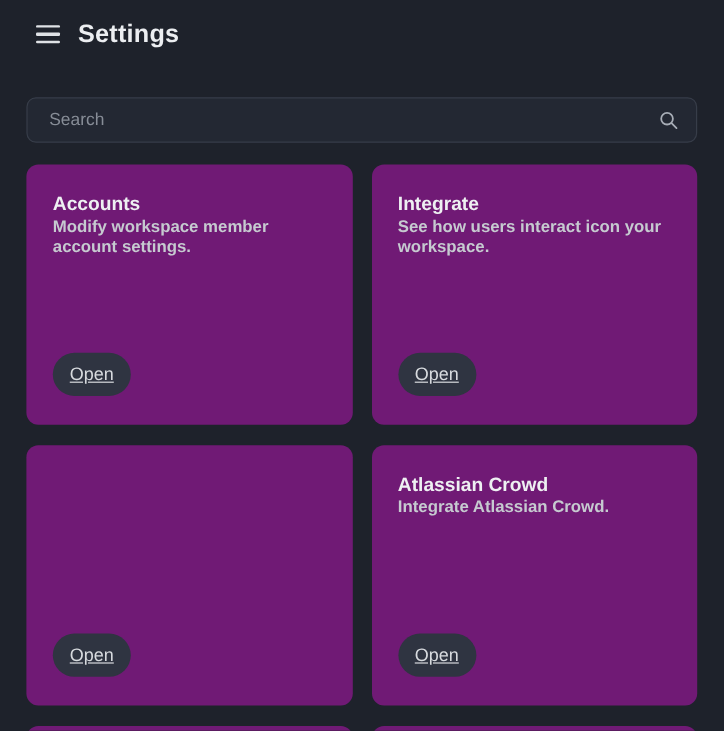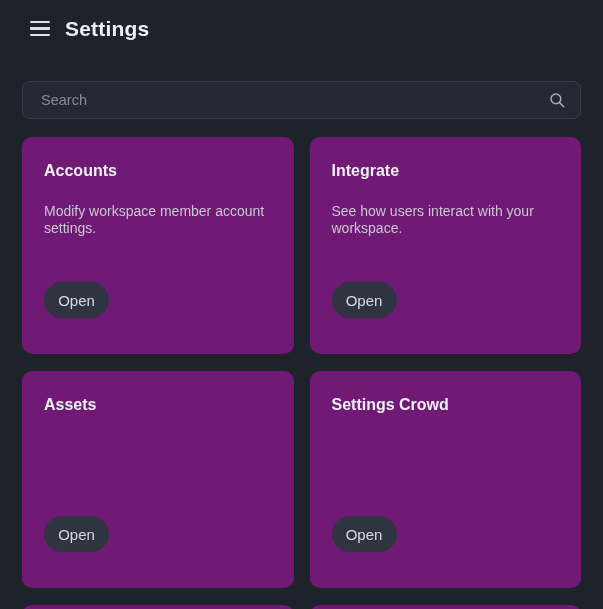--- a/index.html
+++ b/index.html
@@ -87,39 +87,40 @@
     border-radius: 10px;
     padding: 24px 22px 20px 22px;
   }
   .card-title {
     font-size: 16px;
     font-weight: 700;
     color: #eef0f2;
     line-height: 19px;
   }
   .card-desc {
-    margin-top: 23px;
     font-size: 14px;
     line-height: 17px;
     color: #c6cad0;
     max-width: 230px;
+    font-weight: bold;
   }
   .open-btn {
     position: absolute;
     left: 22px;
-    bottom: 36px;
+    bottom: 24px;
     width: 65px;
     height: 36px;
     background: #2f3441;
     border: none;
     border-radius: 18px;
     color: #d7dade;
     font-size: 15px;
     font-family: "Liberation Sans", "DejaVu Sans", sans-serif;
     cursor: pointer;
+    text-decoration: underline;
   }
 </style>
 </head>
 <body>
 
 <div class="header">
   <div class="hamburger">
     <span></span>
       <span></span>
       <span></span>
@@ -138,30 +139,30 @@
 <div class="grid">
 
   <div class="card">
     <div class="card-title">Accounts</div>
     <div class="card-desc">Modify workspace member account settings.</div>
     <button class="open-btn">Open</button>
   </div>
 
   <div class="card">
     <div class="card-title">Integrate</div>
-    <div class="card-desc">See how users interact with your workspace.</div>
+    <div class="card-desc">See how users interact icon your workspace.</div>
     <button class="open-btn">Open</button>
   </div>
 
   <div class="card">
-    <div class="card-title">Assets</div>
     <button class="open-btn">Open</button>
   </div>
 
   <div class="card">
-    <div class="card-title">Settings Crowd</div>
+    <div class="card-title">Atlassian Crowd</div>
+    <div class="card-desc">Integrate Atlassian Crowd.</div>
     <button class="open-btn">Open</button>
   </div>
 
   <div class="card"></div>
   <div class="card"></div>
 
 </div>
 
 </body></html>

